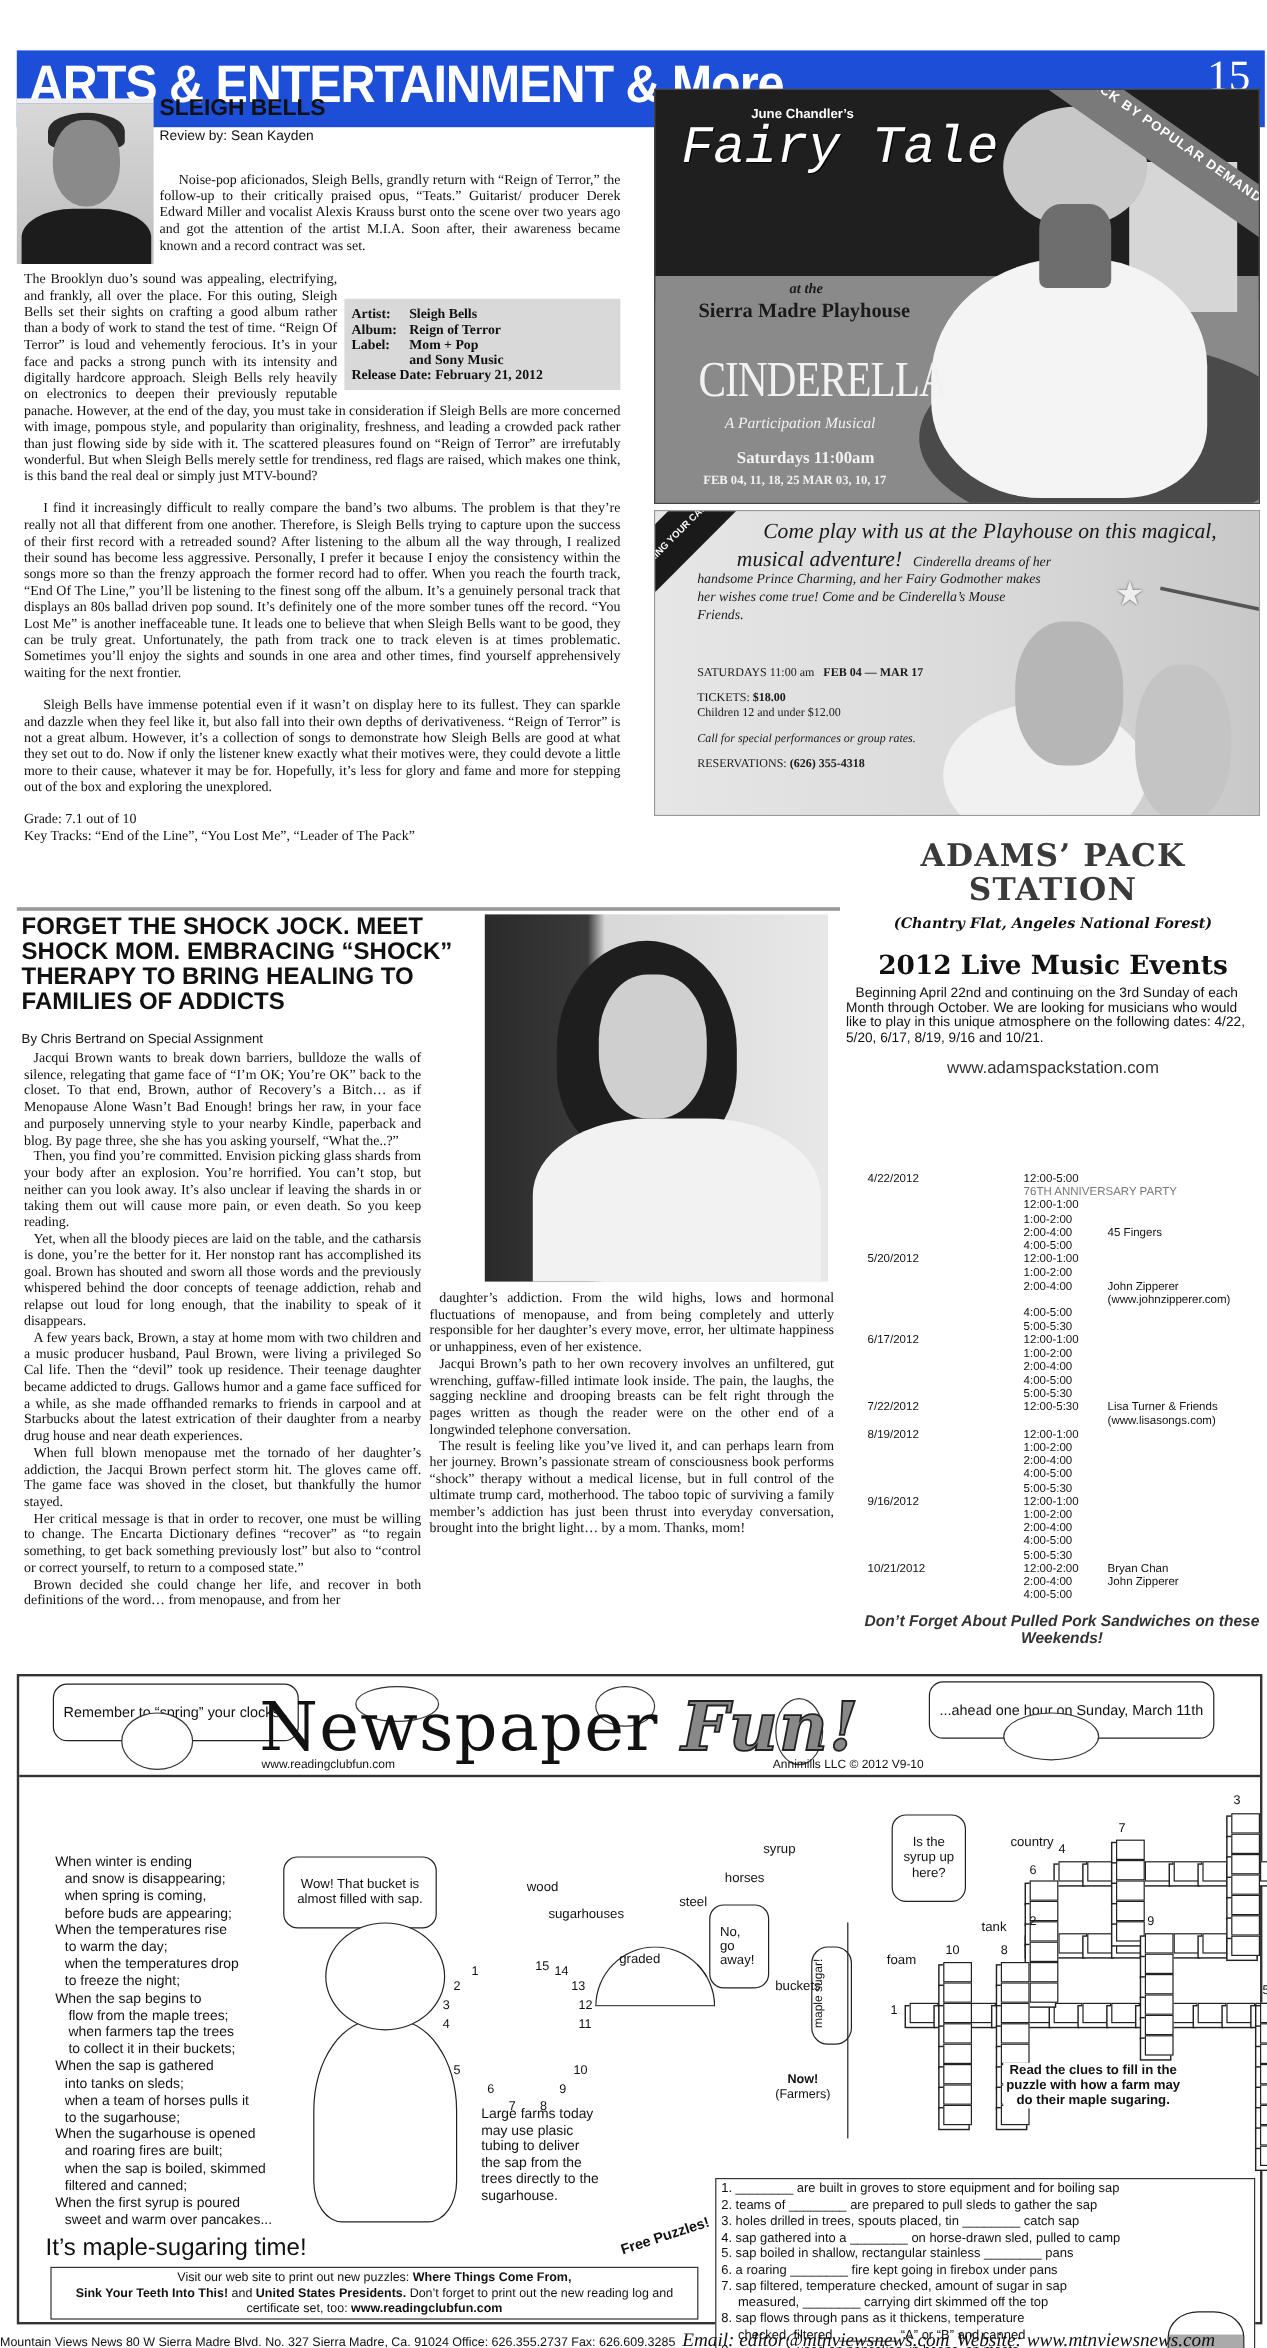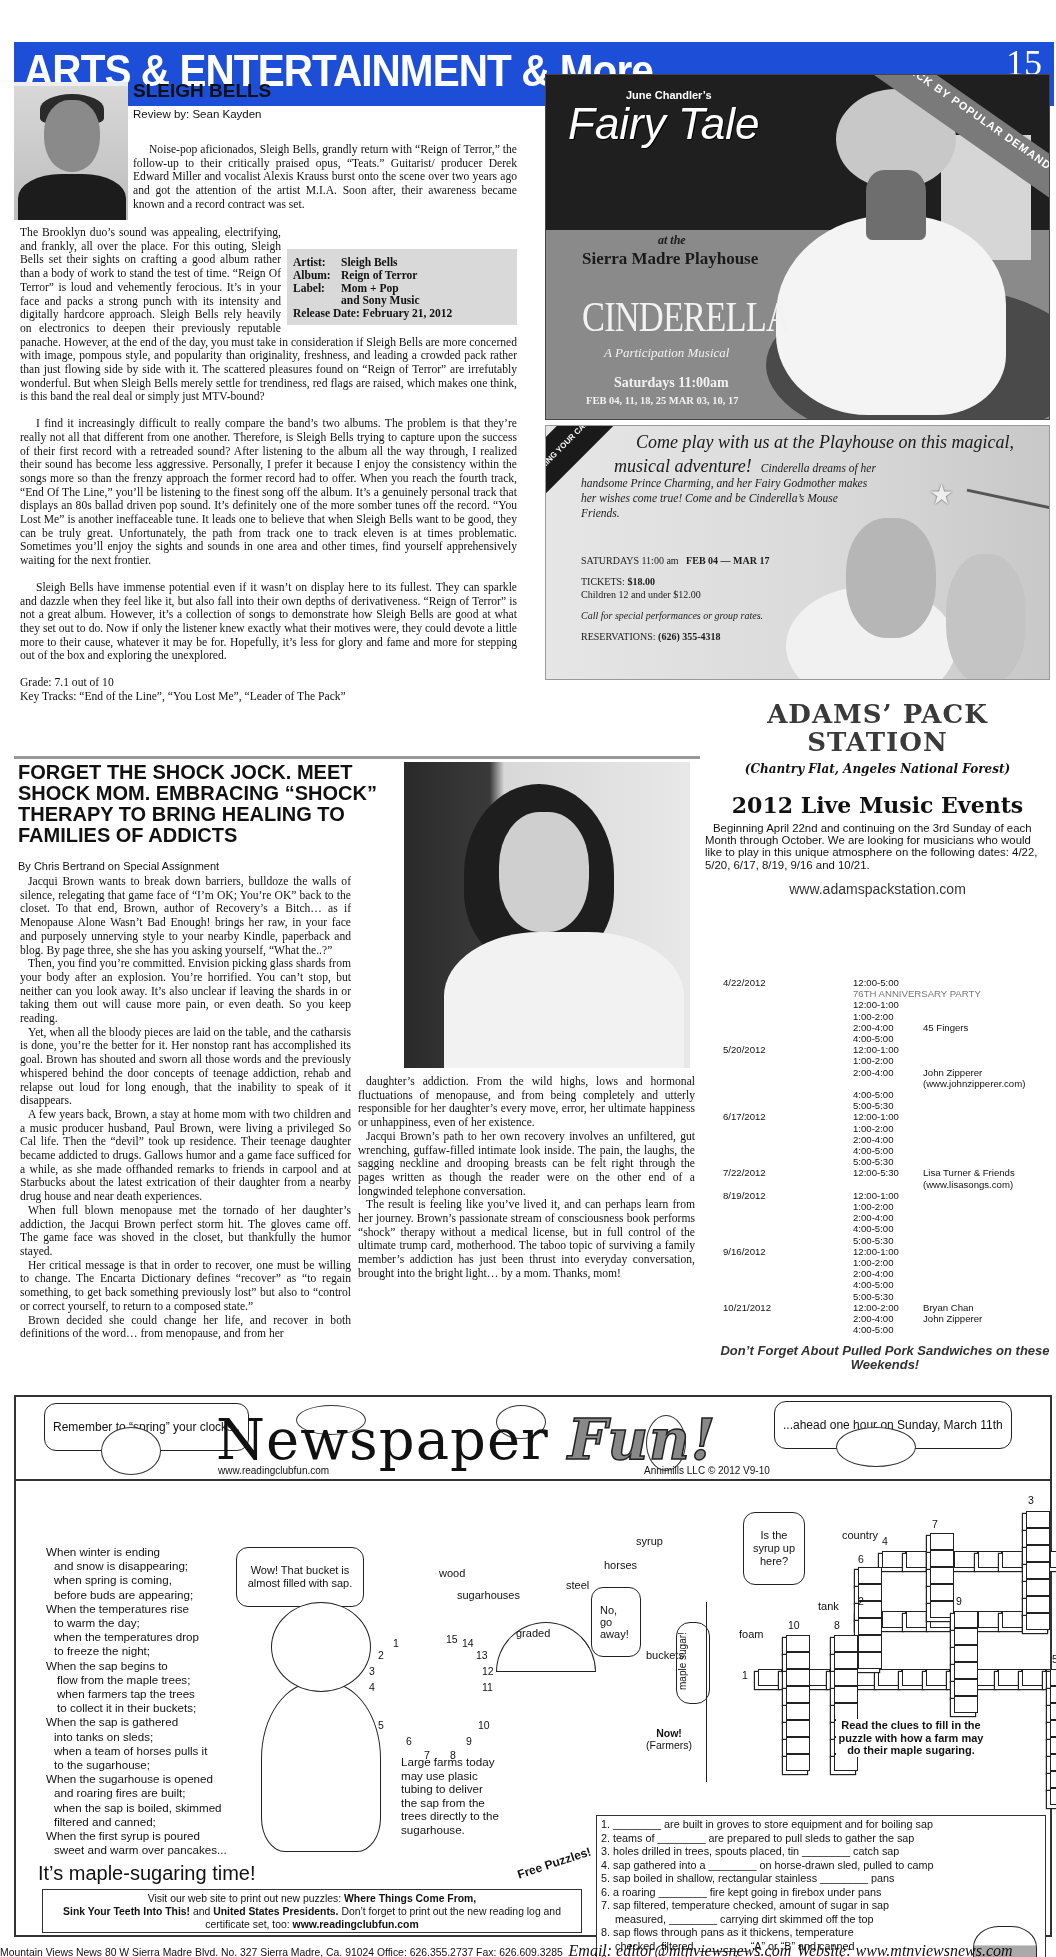--- a/index.html
+++ b/index.html
@@ -29,21 +29,21 @@
   .ad-top { left: 545px; top: 74px; width: 505px; height: 346px; background: #5a5a5a; overflow: hidden; border: 1px solid #444; }
   .ad-top .sky { position:absolute; left:0; top:0; width:100%; height:175px; background: #1f1f1f; }
   .ad-top .ground { position:absolute; left:0; top:155px; width:100%; height:200px; background: #8a8a8a; }
   .ad-top .path { position:absolute; left: 220px; top: 210px; width: 320px; height: 160px; background: #4a4a4a; border-radius: 50%; }
   .ad-top .gown { position:absolute; left: 230px; top: 140px; width: 230px; height: 200px; background: #f4f4f4; border-radius: 50% 45% 30% 40%; }
   .ad-top .bodice { position:absolute; left: 320px; top: 95px; width: 60px; height: 70px; background: #6e6e6e; border-radius: 30% 30% 10% 10%; }
   .ad-top .hairshape { position:absolute; left: 290px; top: 14px; width: 120px; height: 100px; background: #c8c8c8; border-radius: 50%; }
   .ad-top .castle { position:absolute; left: 395px; top: 60px; width: 90px; height: 125px; background: #d6d6d6; }
   .ad-top .banner { position:absolute; right: -50px; top: 30px; width: 250px; height: 36px; background: #7a7a7a; transform: rotate(35deg); color: #fff; font-family: "Liberation Sans", sans-serif; font-weight: bold; font-size: 11px; text-align: center; line-height: 14px; padding-top: 3px; letter-spacing: 1px; }
   .ad-top .presenter { position:absolute; left: 80px; top: 14px; color:#fff; font-family:"Liberation Sans",sans-serif; font-weight:bold; font-size: 11px; }
-  .ad-top .script { position:absolute; left: 22px; top: 28px; color:#fff; font-family:Liberation Sans, sans-serif; font-style: italic; font-size: 44px; line-height: 42px; text-shadow: 1px 1px 0 #000; }
+  .ad-top .script { position:absolute; left: 22px; top: 28px; color:#fff; font-family:Liberation Mono, monospace; font-style: italic; font-size: 44px; line-height: 42px; text-shadow: 1px 1px 0 #000; }
   .ad-top .at { position:absolute; left: 112px; top: 158px; font-style: italic; font-weight: bold; font-size: 12px; color:#1a1a1a; }
   .ad-top .venue { position:absolute; left: 36px; top: 174px; font-weight: bold; font-size: 17px; color:#1a1a1a; }
   .ad-top .show { position:absolute; left: 36px; top: 218px; font-size: 42px; color:#f2f2f2; letter-spacing: -1px; transform: scaleX(0.82); transform-origin:left; }
   .ad-top .sub { position:absolute; left: 58px; top: 270px; font-style: italic; font-size: 13px; color:#f2f2f2; }
   .ad-top .sched { position:absolute; left: 68px; top: 300px; font-weight: bold; font-size: 14px; color:#f2f2f2; }
   .ad-top .dates { position:absolute; left: 40px; top: 320px; font-weight: bold; font-size: 10.5px; color:#f2f2f2; }
 
   .ad-bottom { left: 545px; top: 425px; width: 505px; height: 255px; background: linear-gradient(90deg,#e6e6e6 0%,#dadada 55%,#c8c8c8 100%); border: 1px solid #999; overflow: hidden; }
   .ad-bottom .corner { position:absolute; left:-30px; top:-6px; width: 110px; height: 40px; background:#1a1a1a; transform: rotate(-45deg); color:#fff; font-family:"Liberation Sans",sans-serif; font-size: 8px; font-weight:bold; text-align:center; padding-top: 14px; line-height: 9px; }
   .ad-bottom .lead { position:absolute; left: 90px; top: 6px; font-style: italic; font-size: 18px; color:#1a1a1a; }

